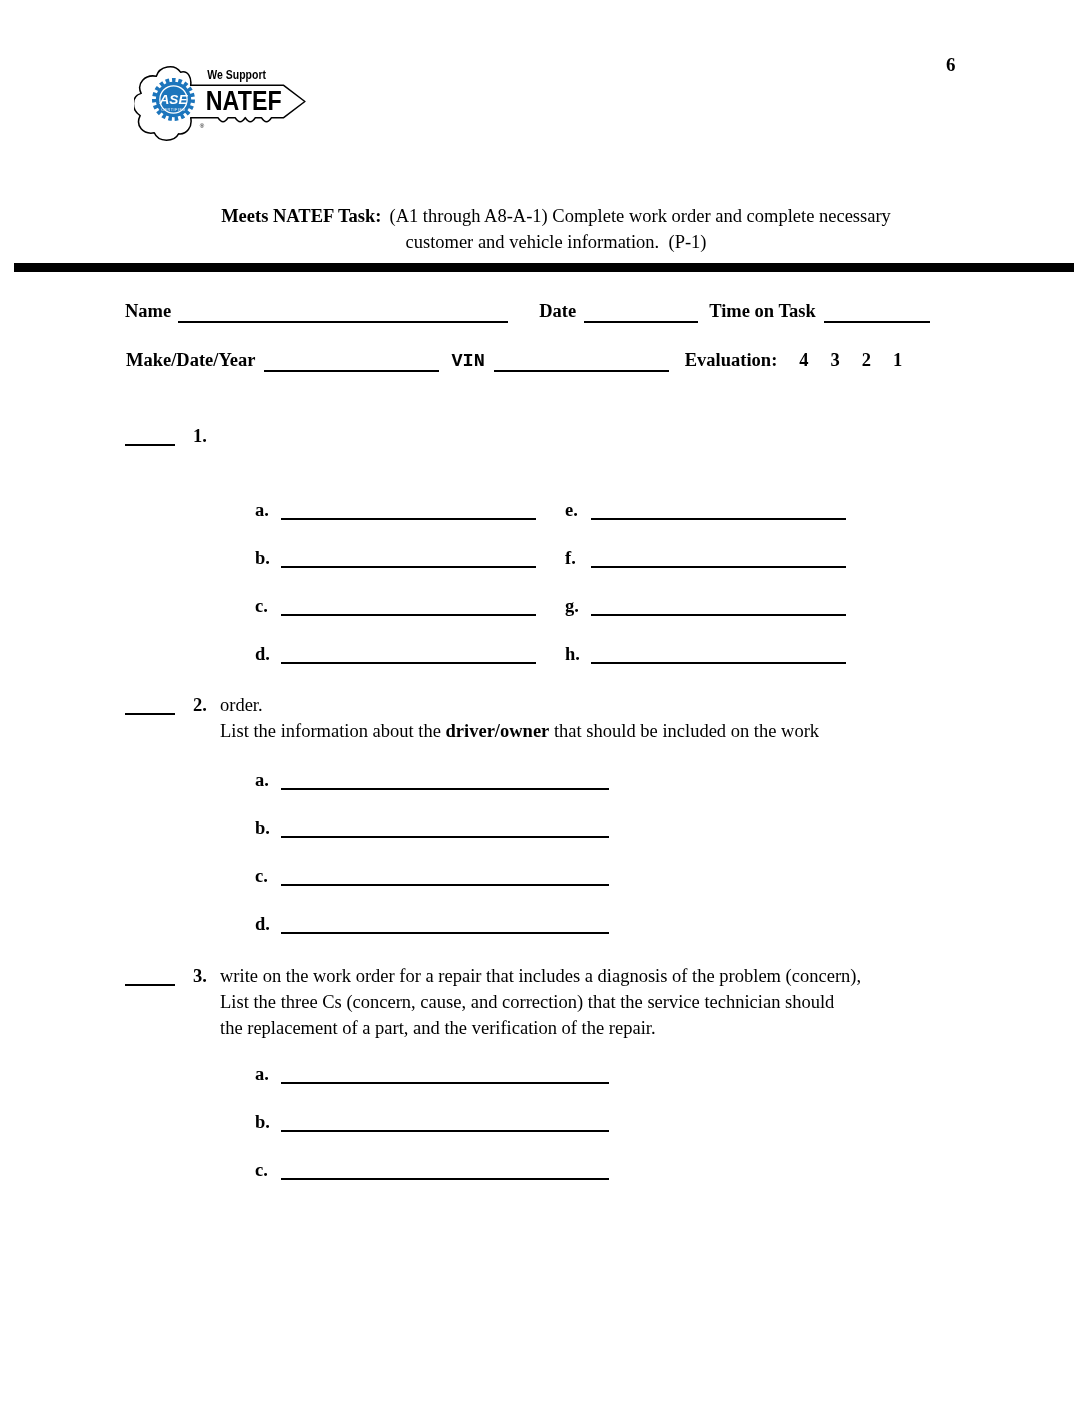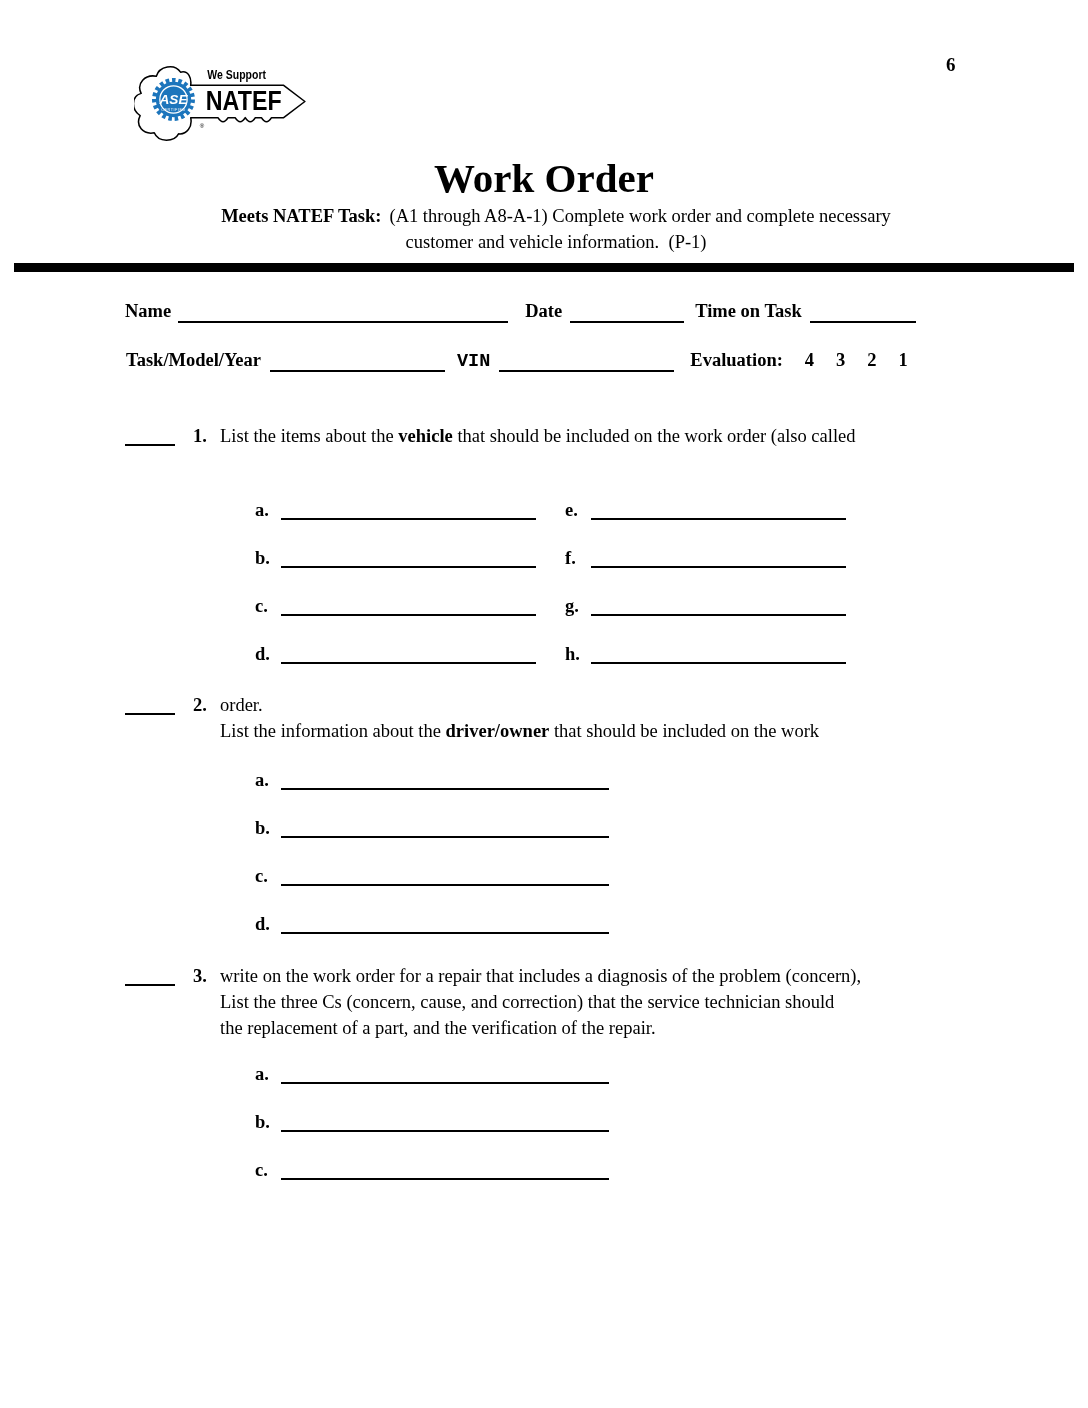--- a/index.html
+++ b/index.html
@@ -32,21 +32,21 @@
   .frow1 { left:125px; top:301px; }
   .frow2 { left:126px; top:350px; }
 
   .blank { display:inline-block; border-bottom:2px solid #000;
            height:20px; vertical-align:-6px; }
   .w330 { width:330px; margin-left:7px; }
   .w114 { width:114px; margin-left:8px; }
   .w106 { width:106px; margin-left:8px; }
   .w175a { width:175px; margin-left:9px; }
   .w175b { width:175px; margin-left:9px; }
-  .ml17 { margin-left:17px; }
+  .ml17 { margin-left:31px; }
   .ml11 { margin-left:11px; }
   .ml25 { margin-left:12px;font-family:Liberation Mono, monospace; }
   .ml16 { margin-left:16px; }
   .eval-num { margin-left:22px; }
   .eval-num:first-of-type { margin-left:20px; }
 
   .question { left:125px; width:860px; display:flex; align-items:flex-start;
               font-size:18.5px; line-height:26px; }
   .q1 { top:423px; } .q2 { top:692px; } .q3 { top:963px; }
   .qblank { width:50px; height:23px; border-bottom:2px solid #000; flex:none; }
@@ -108,39 +108,37 @@
         <text class="logo-sans" x="78" y="95" text-anchor="middle" font-size="27" font-weight="bold" font-style="italic" fill="#ffffff">ASE</text>
         <text class="logo-sans" x="78" y="109" text-anchor="middle" font-size="7.5" letter-spacing="1" fill="#ffffff">CERTIFIED</text>
       </g>
       <text class="logo-sans" x="130" y="142" font-size="12" fill="#000000">®</text>
 
       <text class="logo-sans" x="203" y="46" text-anchor="middle" font-size="25" font-weight="bold" fill="#000000" textLength="116" lengthAdjust="spacingAndGlyphs">We Support</text>
       <text class="logo-sans" x="142" y="107" font-size="54" font-weight="bold" fill="#000000" textLength="150" lengthAdjust="spacingAndGlyphs">NATEF</text>
     </svg>
   </div>
 
-  <div class="abs title">Work Order</div>
 
   <div class="abs subtitle"><span class="b">Meets NATEF Task:</span><span class="task-rest">(A1 through A8-A-1) Complete work order and complete necessary</span><br><span>customer and vehicle information.  (P-1)</span></div>
 
   <div class="abs rule"></div>
 
   <div class="abs frow frow1">
     <span>Name</span><span class="blank w330"></span><span class="ml17">Date</span><span class="blank w114"></span><span class="ml11">Time on Task</span><span class="blank w106"></span>
   </div>
 
   <div class="abs frow frow2">
-    <span>Task/Model/Year</span><span class="blank w175a"></span><span class="ml25">VIN</span><span class="blank w175b"></span><span class="ml16">Evaluation:</span><span class="eval-num">4</span><span class="eval-num">3</span><span class="eval-num">2</span><span class="eval-num">1</span>
+    <span>Make/Date/Year</span><span class="blank w175a"></span><span class="ml25">VIN</span><span class="blank w175b"></span><span class="ml16">Evaluation:</span><span class="eval-num">4</span><span class="eval-num">3</span><span class="eval-num">2</span><span class="eval-num">1</span>
   </div>
 
   <div class="abs question q1">
     <span class="qblank"></span>
     <span class="qnum">1.</span>
     <span class="qtext">
-      <div><span>List the items about the </span><span class="b">vehicle</span><span> that should be included on the work order (also called</span></div>
     </span>
   </div>
 
   <div class="abs items items-q1">
     <div class="items-col">
       <div class="item">
           <span class="item-label">a.</span>
           <span class="blank iw255"></span>
         </div>
       <div class="item">

